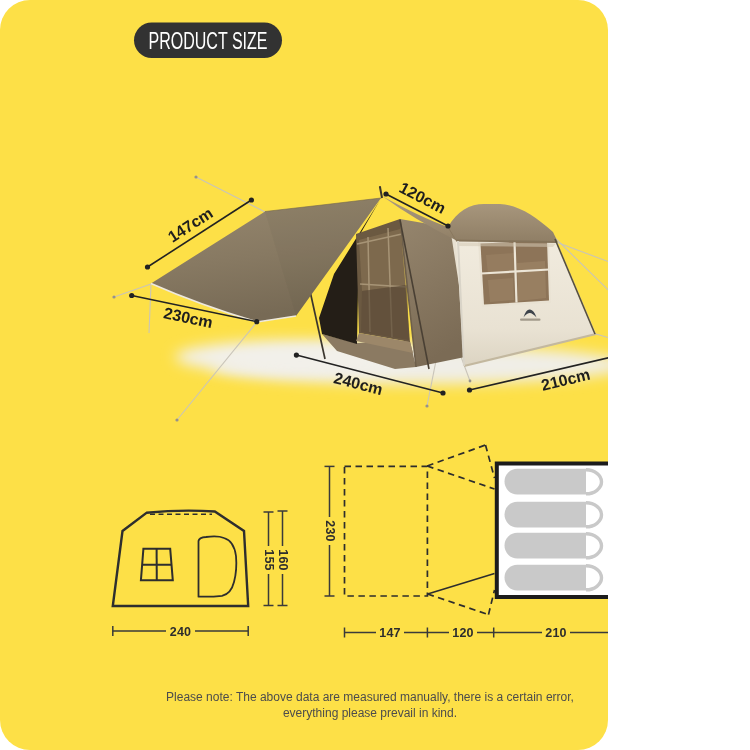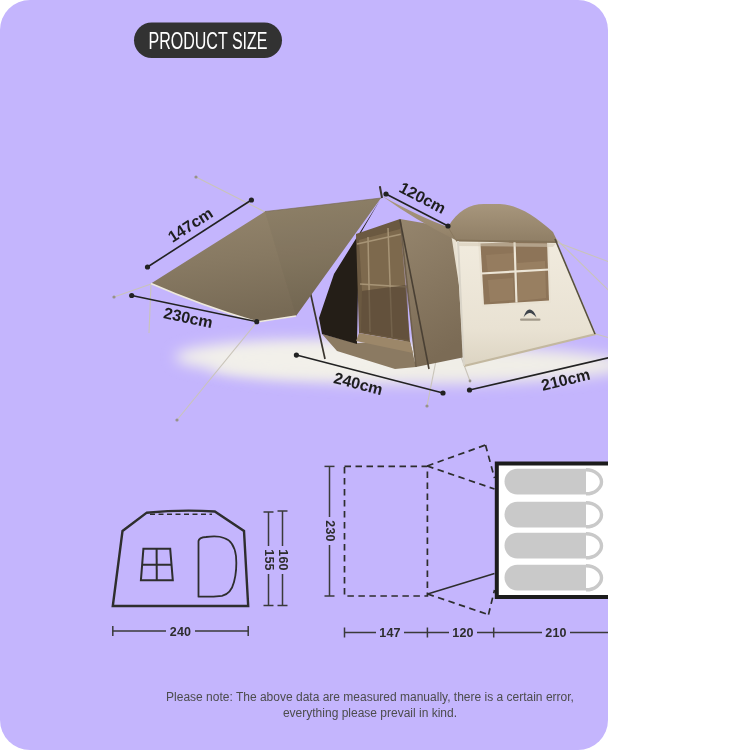--- a/index.html
+++ b/index.html
@@ -1,16 +1,16 @@
 <!DOCTYPE html>
 <html><head>
 <meta charset="utf-8">
 <style>
   html,body{margin:0;padding:0;background:#ffffff;}
-  .page{position:relative;width:608px;height:750px;background:#c4b5fd;overflow:hidden;
+  .page{position:relative;width:608px;height:750px;background:#fde047;overflow:hidden;
         font-family:"Liberation Sans",sans-serif;border-radius:30px;}
   svg{position:absolute;left:0;top:0;}
   .note{position:absolute;left:-10px;top:690px;width:760px;text-align:center;
         font-size:12px;line-height:15.5px;color:#4c4c4c;}
 </style>
 </head>
 <body>
 <div class="page">
 <svg width="750" height="750" viewBox="0 0 750 750">
   <defs>

